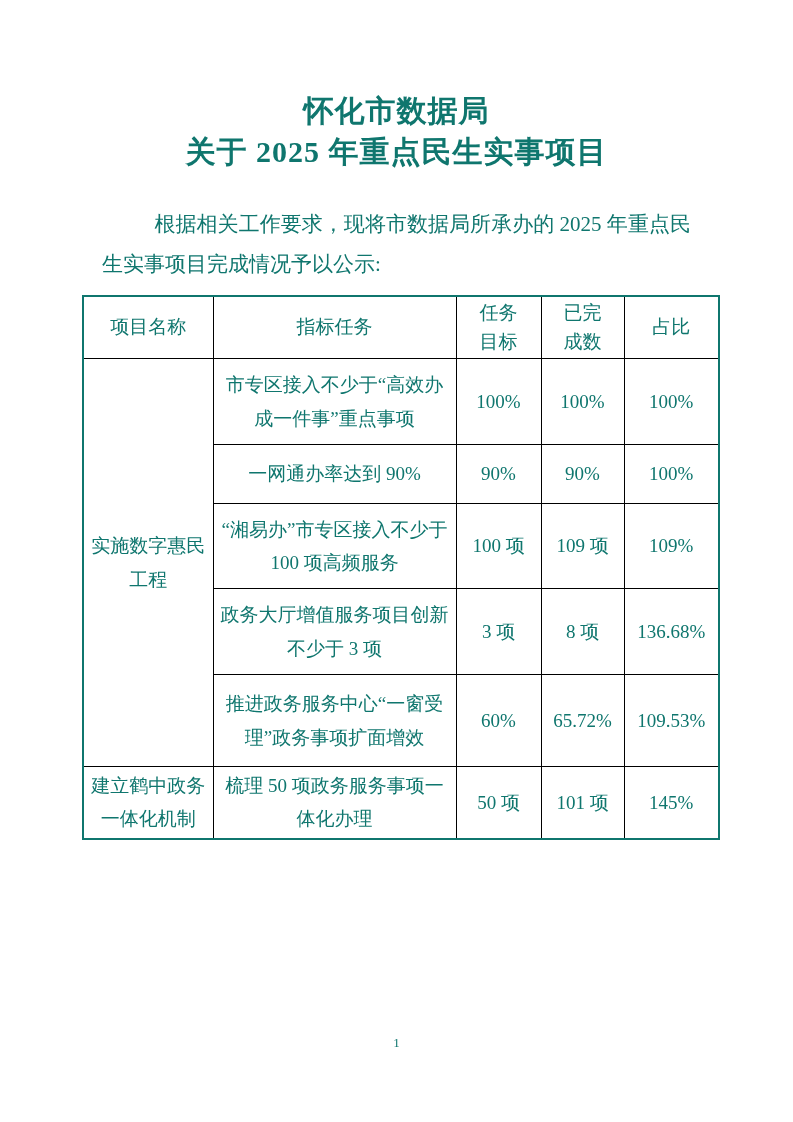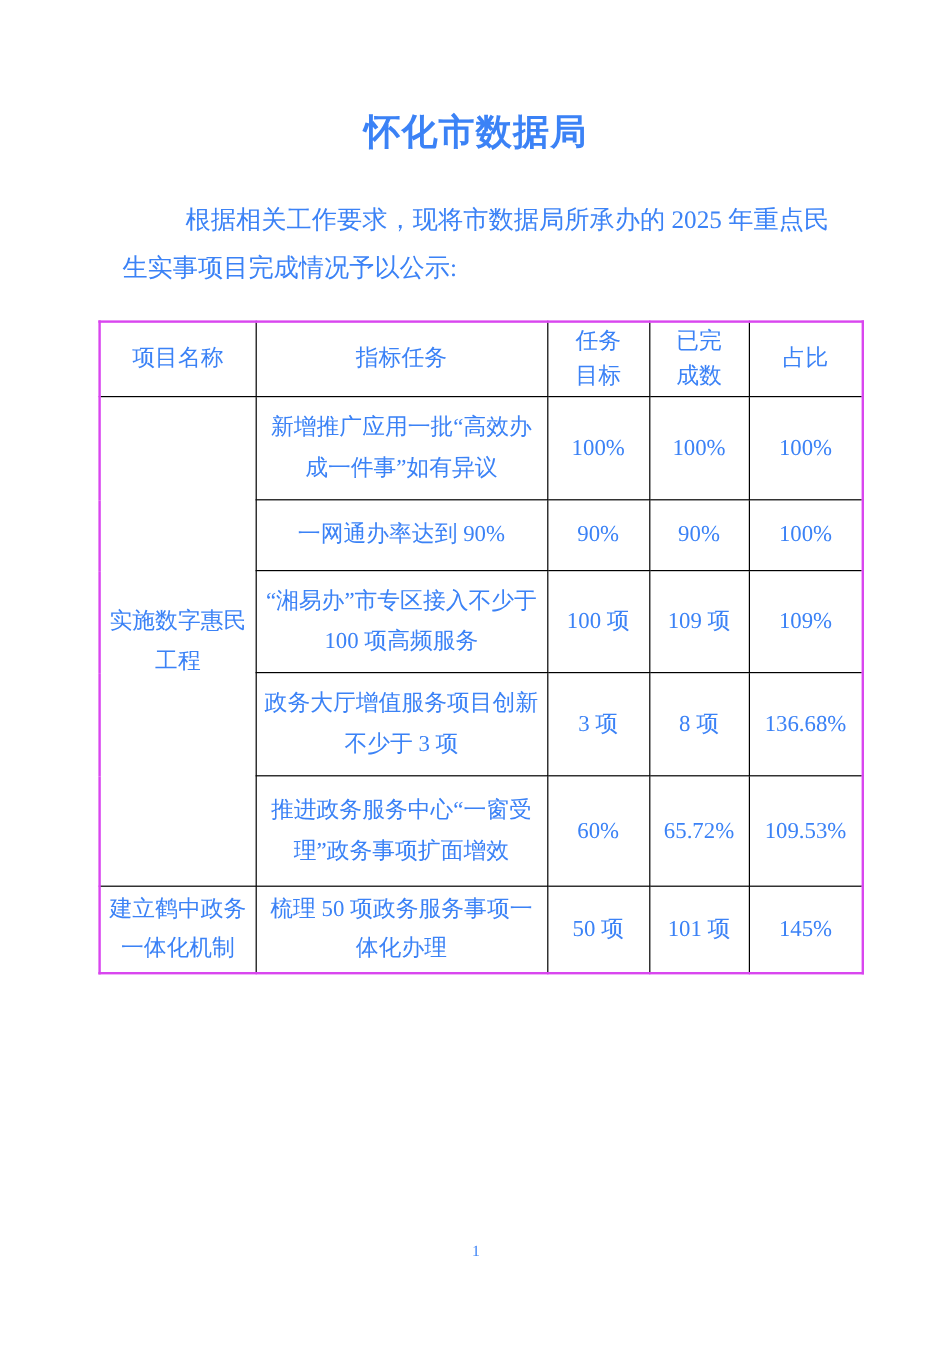--- a/index.html
+++ b/index.html
@@ -6,21 +6,21 @@
     margin: 0;
     padding: 0;
     background: #ffffff;
   }
   .page {
     position: relative;
     width: 793px;
     height: 1122px;
     margin: 0 auto;
     background: #ffffff;
-    color: #3b82f6;
+    color: #0f766e;
     font-family: "Liberation Serif", "DejaVu Serif", serif;
     overflow: hidden;
     box-sizing: border-box;
   }
   .doc-title {
     margin-top: 90px;
     text-align: center;
     font-size: 30px;
     font-weight: bold;
     line-height: 41px;
@@ -33,22 +33,22 @@
     text-align: justify;
     text-indent: 2.5em;
   }
   .intro-para { margin-top: 32px; }
   .closing-para { margin-top: 12px; }
 
   table.results {
     border-collapse: collapse;
     table-layout: fixed;
     width: 636px;
-    margin: 24px 0 0 82px;
-    border: 2px solid #d946ef;
+    margin: 11px 0 0 82px;
+    border: 2px solid #0f766e;
   }
   table.results th,
   table.results td {
     border: 1px solid #000000;
     text-align: center;
     vertical-align: middle;
     padding: 2px 4px;
     font-size: 19px;
     line-height: 1.75;
     box-sizing: border-box;
@@ -77,20 +77,21 @@
     font-family: "Liberation Serif", "DejaVu Serif", serif;
   }
 </style>
 </head>
 <body>
 
 <div class="page">
 
   <div class="doc-title">
     <div>怀化市数据局</div>
+    <div>关于 2025 年重点民生实事项目</div>
   </div>
 
   <p class="para intro-para">根据相关工作要求，现将市数据局所承办的 2025 年重点民生实事项目完成情况予以公示:</p>
 
   <table class="results">
     <colgroup>
       <col style="width:130px">
       <col style="width:243px">
       <col style="width:85px">
       <col style="width:83px">
@@ -103,21 +104,21 @@
         <th>任务
 目标</th>
         <th>已完
 成数</th>
         <th>占比</th>
       </tr>
     </thead>
     <tbody>
       <tr class="h86">
         <td rowspan="5" class="project-cell">实施数字惠民工程</td>
-        <td class="task-cell">新增推广应用一批“高效办成一件事”如有异议</td>
+        <td class="task-cell">市专区接入不少于“高效办成一件事”重点事项</td>
         <td>100%</td>
         <td>100%</td>
         <td>100%</td>
       </tr>
       <tr class="h59">
         <td class="task-cell">一网通办率达到 90%</td>
         <td>90%</td>
         <td>90%</td>
         <td>100%</td>
       </tr>

